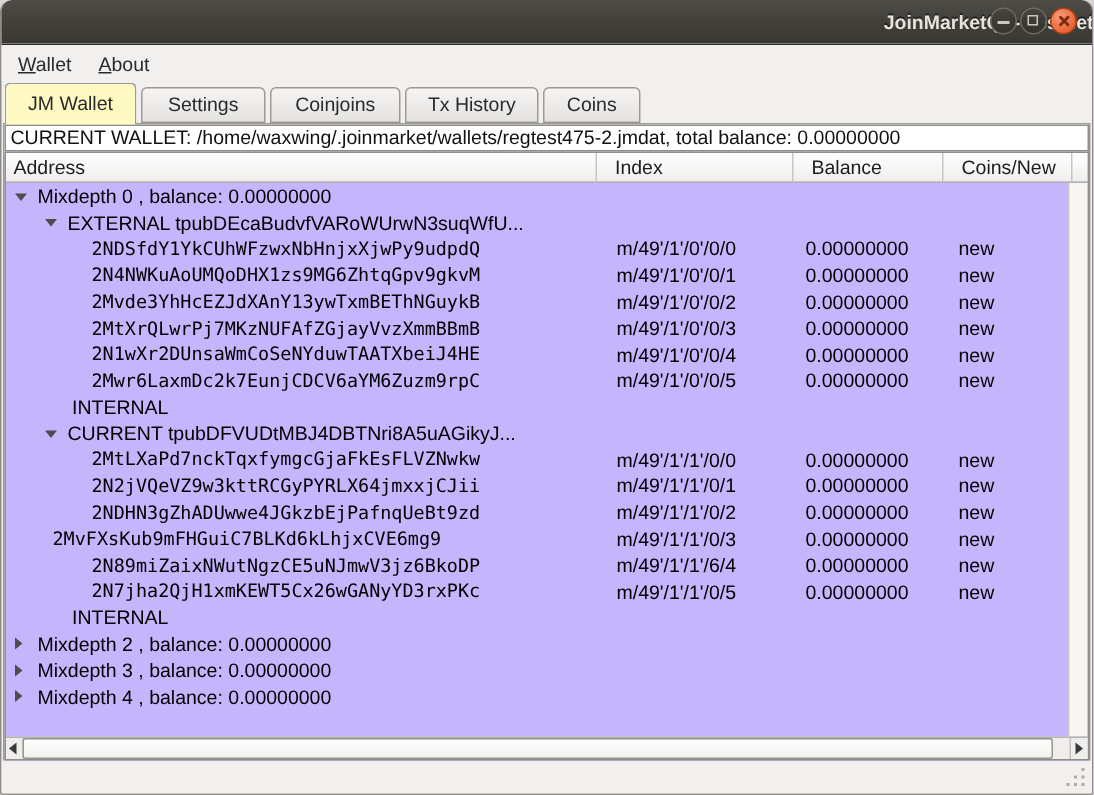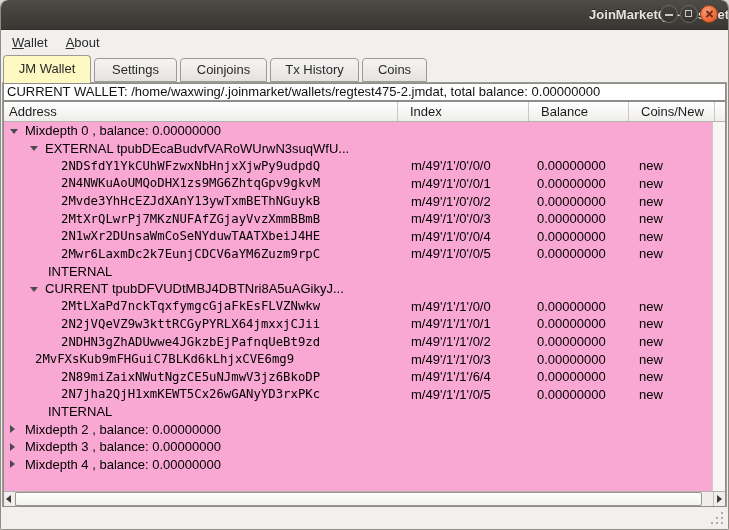--- a/index.html
+++ b/index.html
@@ -36,21 +36,21 @@
   .tab{top:4px;height:24px;line-height:22px;}
   .tab.active{top:1px;height:28px;line-height:26px;background:#fef9c3;border-bottom:none;z-index:3;}
   
   .tabframe{position:absolute;left:1px;top:82px;width:725px;height:425px;box-sizing:border-box;
     background:#fdfdfd;border:1px solid #9d9a95;z-index:1;}
   .banner{position:absolute;left:2px;top:83px;width:723px;height:18px;box-sizing:border-box;
     background:#ffffff;border:1px solid #8f8d89;font-size:13px;line-height:15px;color:#111;
     padding-left:3px;white-space:nowrap;overflow:hidden;z-index:2;}
   
   .tree{position:absolute;left:2px;top:101px;width:723px;height:406px;box-sizing:border-box;
-    background:#f9a8d4;border:1px solid #8f8d89;z-index:2;}
+    background:#c4b5fd;border:1px solid #8f8d89;z-index:2;}
   .thead{position:absolute;left:0;top:0;right:0;height:20px;display:grid;
     grid-template-columns:394px 131px 100px 86px 1fr;
     background:linear-gradient(#ffffff,#efeeec);border-bottom:1px solid #b3b1ad;box-sizing:border-box;}
   .hcell{font-size:13px;color:#1c1c1c;line-height:19px;border-right:1px solid #c9c7c3;
     padding-left:12px;box-sizing:border-box;overflow:hidden;}
   .hcell.c0{padding-left:5px;}
   .hcell.filler{border-right:none;}
   .tbody{position:absolute;left:0;top:20px;right:13px;height:369px;overflow:hidden;}
   .trow{display:grid;grid-template-columns:394px 131px 100px 1fr;height:17.571px;align-items:center;}
   .tcell{font-size:13px;color:#000;white-space:nowrap;overflow:hidden;box-sizing:border-box;position:relative;height:100%;display:flex;align-items:center;}

